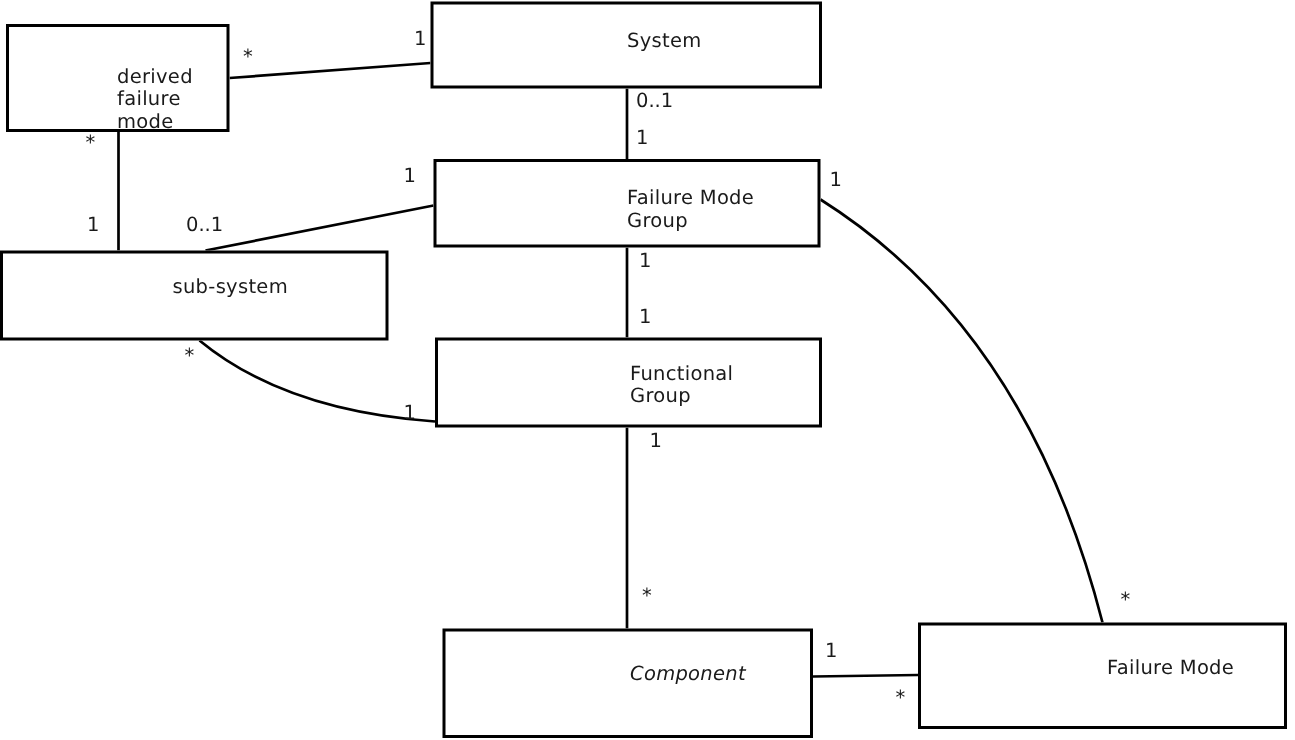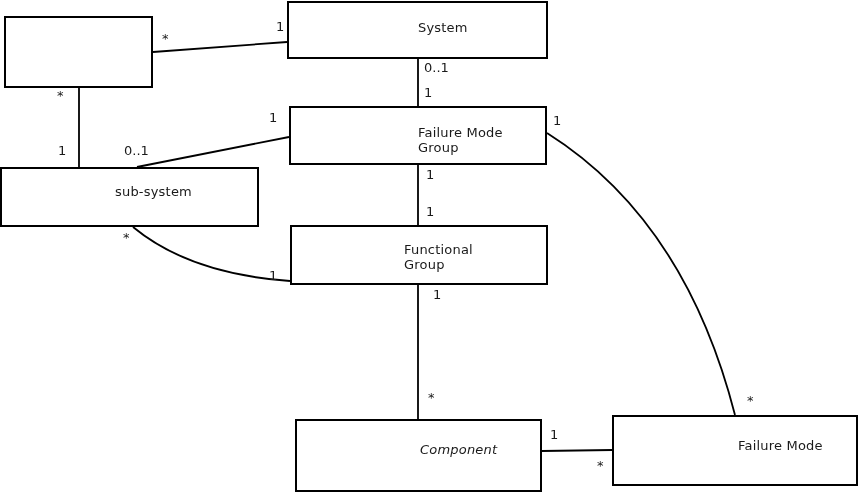--- a/index.html
+++ b/index.html
@@ -33,31 +33,36 @@
   </svg>
 
   <div class="ebox" style="left:4px;top:16px;width:149px;height:72px;"></div>
   <div class="ebox" style="left:287px;top:1px;width:261px;height:58px;"></div>
   <div class="ebox" style="left:289px;top:106px;width:258px;height:59px;"></div>
   <div class="ebox" style="left:0px;top:167px;width:259px;height:60px;"></div>
   <div class="ebox" style="left:290px;top:225px;width:258px;height:60px;"></div>
   <div class="ebox" style="left:295px;top:419px;width:247px;height:73px;"></div>
   <div class="ebox" style="left:612px;top:415px;width:246px;height:71px;"></div>
 
+  <div class="elabel" style="left:78px;top:44px;">
+    <div>derived</div>
+    <div>failure</div>
+    <div>mode</div>
+  </div>
   <div class="elabel" style="left:418px;top:20px;">
     <div>System</div>
   </div>
   <div class="elabel" style="left:418px;top:125px;">
     <div>Failure Mode</div>
     <div>Group</div>
   </div>
   <div class="elabel" style="left:91px;top:184px;margin-left:24px;">
     <div>sub-system</div>
   </div>
-  <div class="elabel" style="left:404px;top:242px;">
+  <div class="elabel" style="left:420px;top:242px;">
     <div>Functional</div>
     <div>Group</div>
   </div>
   <div class="elabel" style="left:420px;top:442px;font-style:italic;">
     <div>Component</div>
   </div>
   <div class="elabel" style="left:738px;top:438px;">
     <div>Failure Mode</div>
   </div>
 

